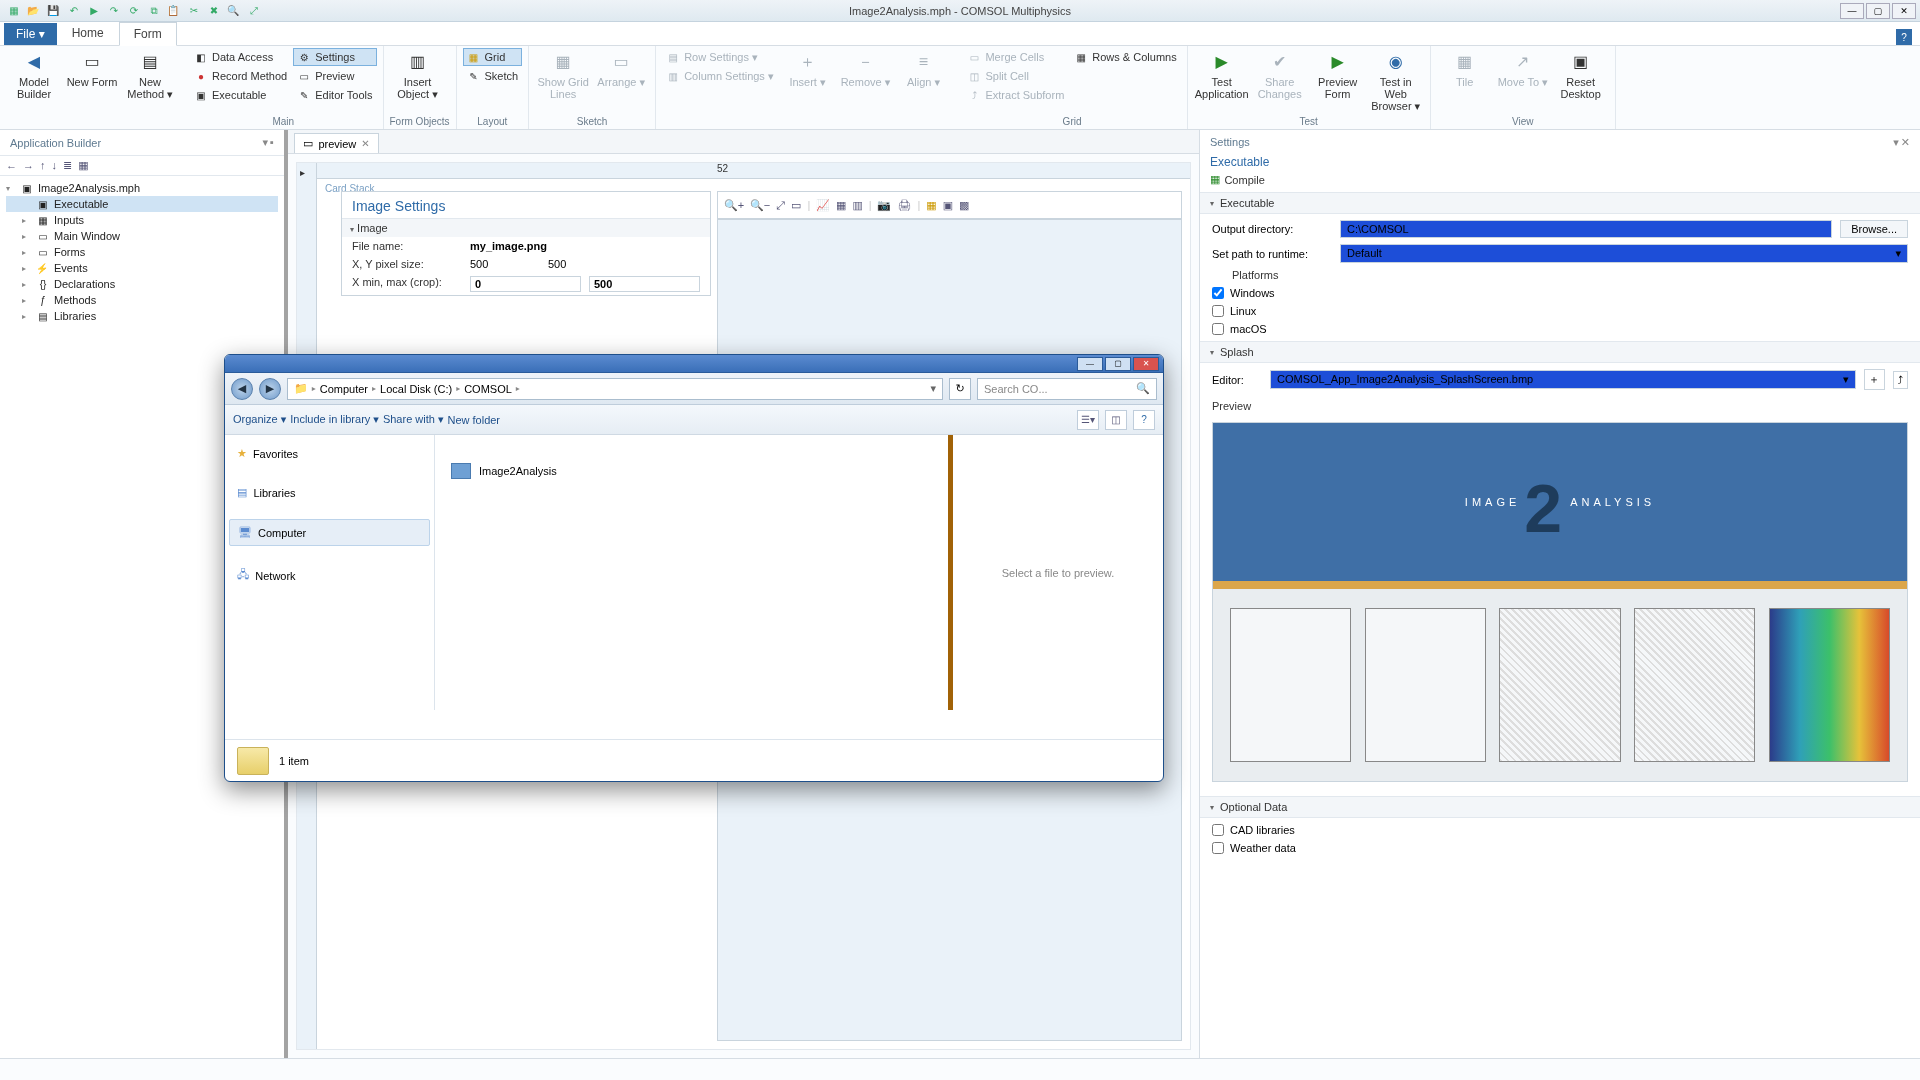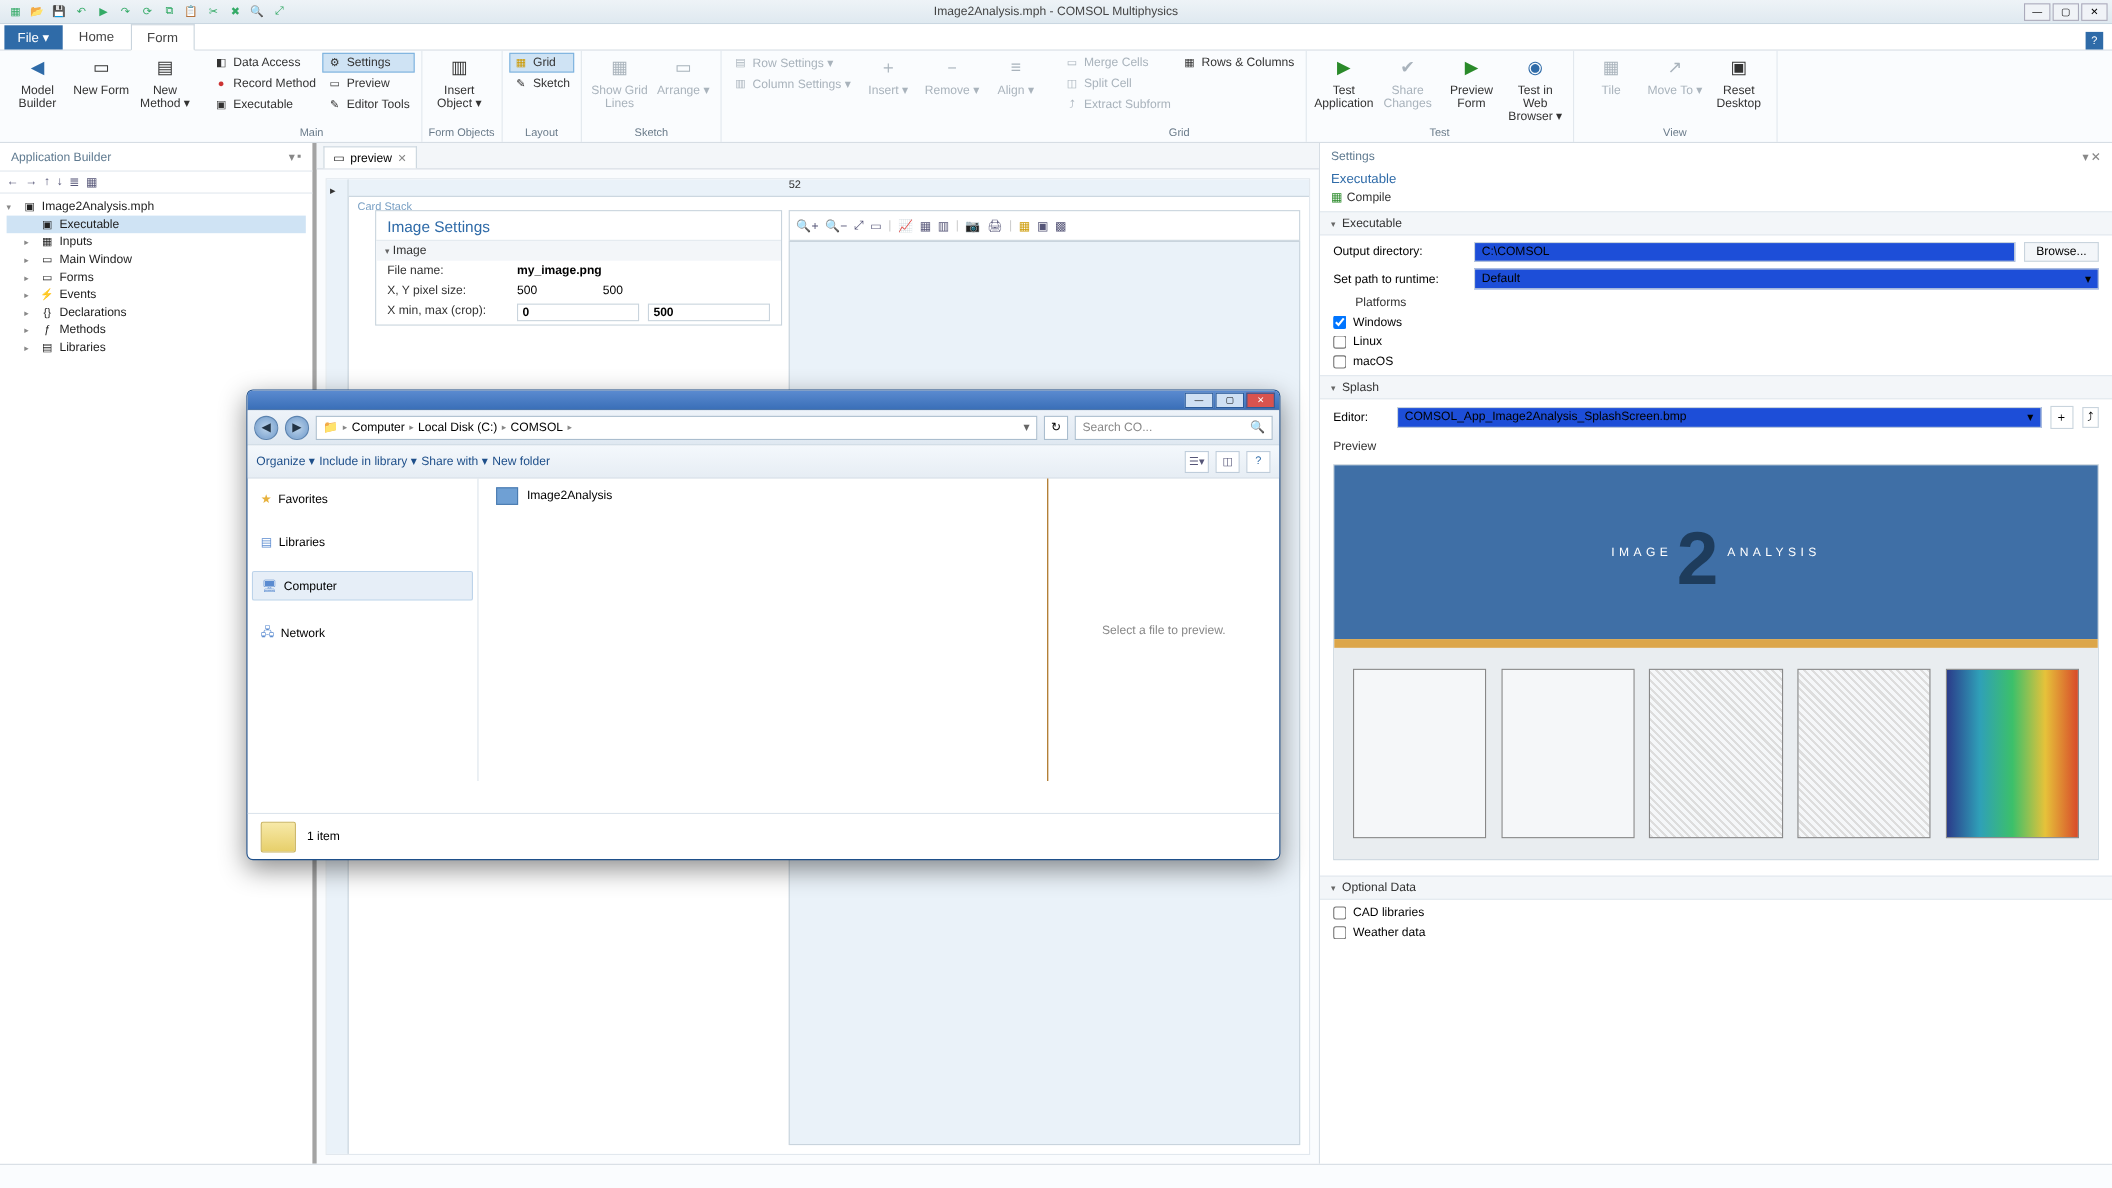--- a/index.html
+++ b/index.html
@@ -103,21 +103,21 @@
 .explorer .addr .search { width: 180px; height: 22px; border: 1px solid #aabdce; background: #fff; display: flex; align-items: center; padding: 0 6px; color: #888; }
 .explorer .addr .search .ic { margin-left: auto; }
 .explorer .cmdbar { height: 30px; background: linear-gradient(#f4f8fc,#e6edf4); border-bottom: 1px solid #cfd9e3; display: flex; align-items: center; padding: 0 8px; gap: 4px; }
 .explorer .cmdbar .cmd { color: #1e4f8a; display: flex; align-items: center; gap: 4px; }
 .explorer .cmdbar .right { margin-left: auto; display: flex; gap: 6px; }
 .explorer .cmdbar .right span { width: 22px; height: 20px; border: 1px solid #bfcddb; background: #fff; display: inline-flex; align-items: center; justify-content: center; color: #557; font-size: 10px; }
 .explorer .body { flex: 1; display: flex; }
 .explorer .navpane { width: 210px; border-right: 1px solid #dce4ec; padding: 6px 4px; }
 .explorer .navpane .nitem { display: flex; align-items: center; gap: 6px; padding: 6px 8px; }
 .explorer .navpane .nitem.active { background: #e6eef7; border: 1px solid #bcd3ea; border-radius: 2px; }
-.explorer .files { flex: 1; padding: 4px 12px; border-right: 1px solid #a16207; }
+.explorer .files { flex: 1; padding: 24px 12px; border-right: 5px solid #a16207; }
 .explorer .files .fitem { display: flex; align-items: center; gap: 8px; padding: 4px; }
 .explorer .files .fitem .fic { width: 20px; height: 16px; background: #6fa0d4; border: 1px solid #4a7bb0; }
 .explorer .preview { width: 210px; display: flex; align-items: center; justify-content: center; color: #888; text-align: center; padding: 0 10px; }
 .explorer .estatus { height: 42px; border-top: 1px solid #dce4ec; display: flex; align-items: center; padding: 0 12px; gap: 10px; margin-top: 29px; }
 .explorer .estatus .fic { width: 32px; height: 28px; background: linear-gradient(#f7e9a8,#e7cf6a); border: 1px solid #c9b25a; border-radius: 2px; }
 </style>
 </head>
 <body>
 
 <div class="titlebar">

